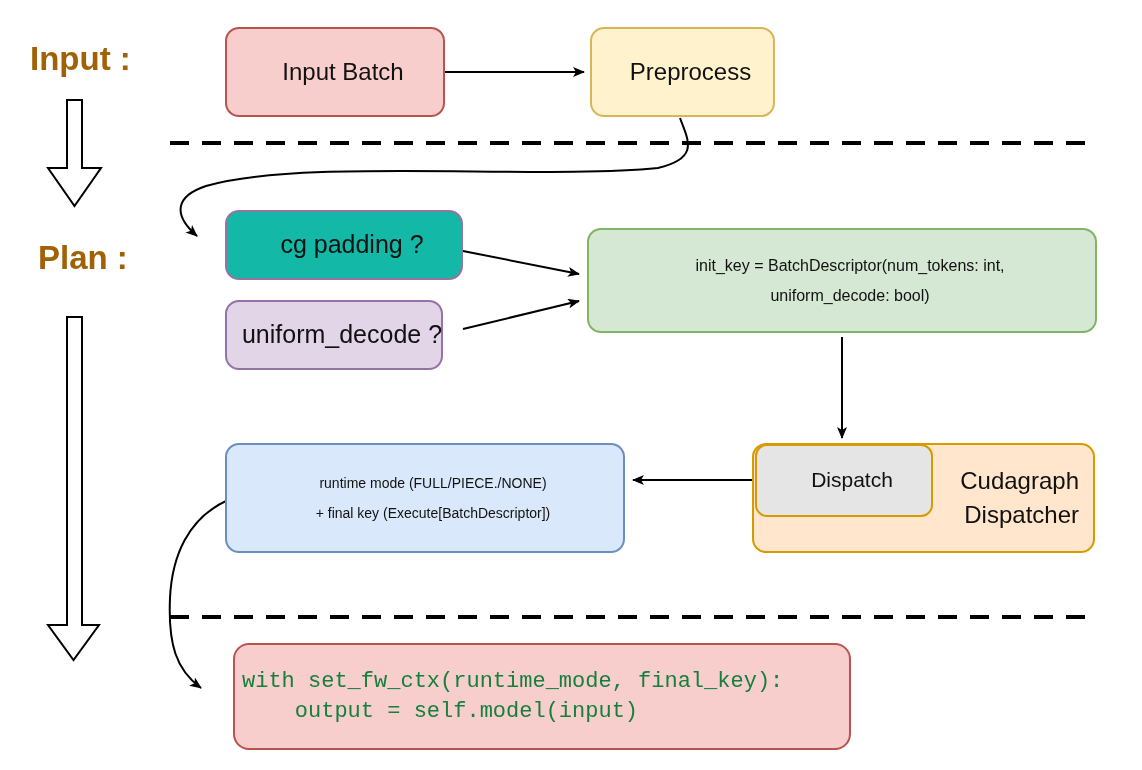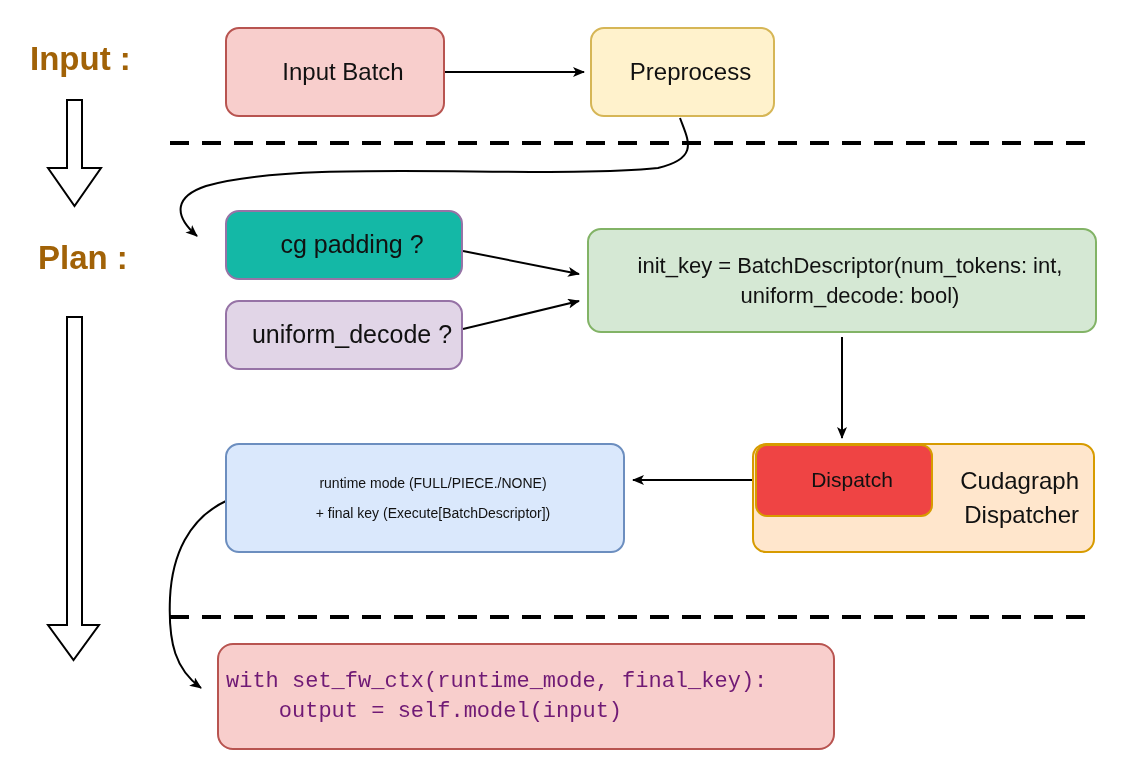--- a/index.html
+++ b/index.html
@@ -35,30 +35,30 @@
     position: absolute;
     font-weight: bold;
     font-size: 33px;
     color: #a16207;
     white-space: nowrap;
     z-index: 2;
   }
   .n-input-batch   { left:225px; top:27px;  width:220px; height:90px;  font-size:24px; }
   .n-preprocess    { left:590px; top:27px;  width:185px; height:90px;  font-size:24px; }
   .n-cg-padding    { left:225px; top:210px; width:238px; height:70px;  font-size:25px; }
-  .n-uniform       { left:225px; top:300px; width:238px; height:70px;  font-size:25px; }
-  .n-init-key      { left:587px; top:228px; width:510px; height:105px; font-size:22px; line-height:30px; }
+  .n-uniform       { left:225px; top:300px; width:218px; height:70px;  font-size:25px; }
+  .n-init-key      { left:587px; top:228px; width:510px; height:105px; font-size:16px; line-height:30px; }
   .n-runtime       { left:225px; top:443px; width:400px; height:110px; font-size:14px; line-height:30px; }
   .n-cudagraph     { left:752px; top:443px; width:343px; height:110px; font-size:24px; line-height:34px;
                      justify-content:center; align-items:flex-end; padding-right:14px; z-index:1; }
   .n-dispatch      { left:755px; top:444px; width:178px; height:73px;  font-size:21px; border-radius:12px; z-index:3; }
-  .n-code          { left:217px; top:643px; width:618px; height:107px; border-radius:16px;
+  .n-code          { left:233px; top:643px; width:618px; height:107px; border-radius:16px;
                      align-items:flex-start; padding-left:7px;
                      font-family:"Liberation Mono","DejaVu Sans Mono",monospace;
-                     font-size:22px; line-height:30px; color:#701a75; text-align:left; white-space:pre; }
+                     font-size:22px; line-height:30px; color:#15803d; text-align:left; white-space:pre; }
   .line { white-space: pre; }
 </style>
 </head>
 <body>
 
 <div id="canvas">
 
   <svg id="connectors" width="1142" height="770" viewBox="0 0 1142 770">
     <defs>
       <marker id="ah" markerWidth="13" markerHeight="10" refX="11" refY="5" orient="auto" markerUnits="userSpaceOnUse">
@@ -109,21 +109,21 @@
   <div class="node n-runtime" style="background: rgb(218, 232, 252); border-color: rgb(108, 142, 191);">
     <span class="line">runtime mode (FULL/PIECE./NONE)</span>
     <span class="line">+ final key (Execute[BatchDescriptor])</span>
   </div>
 
   <div class="node n-cudagraph" style="background: rgb(255, 230, 204); border-color: rgb(215, 155, 0);">
     <span class="line">Cudagraph</span>
     <span class="line">Dispatcher</span>
   </div>
 
-  <div class="node n-dispatch" style="background: #ef4444; border-color: rgb(215, 155, 0);">
+  <div class="node n-dispatch" style="background: #e5e5e5; border-color: rgb(215, 155, 0);">
     <span class="line">Dispatch</span>
   </div>
 
   <div class="node n-code" style="background: rgb(248, 206, 204); border-color: rgb(184, 84, 80);">
     <span class="line">with set_fw_ctx(runtime_mode, final_key):</span>
     <span class="line">    output = self.model(input)</span>
   </div>
 
 </div>
 

